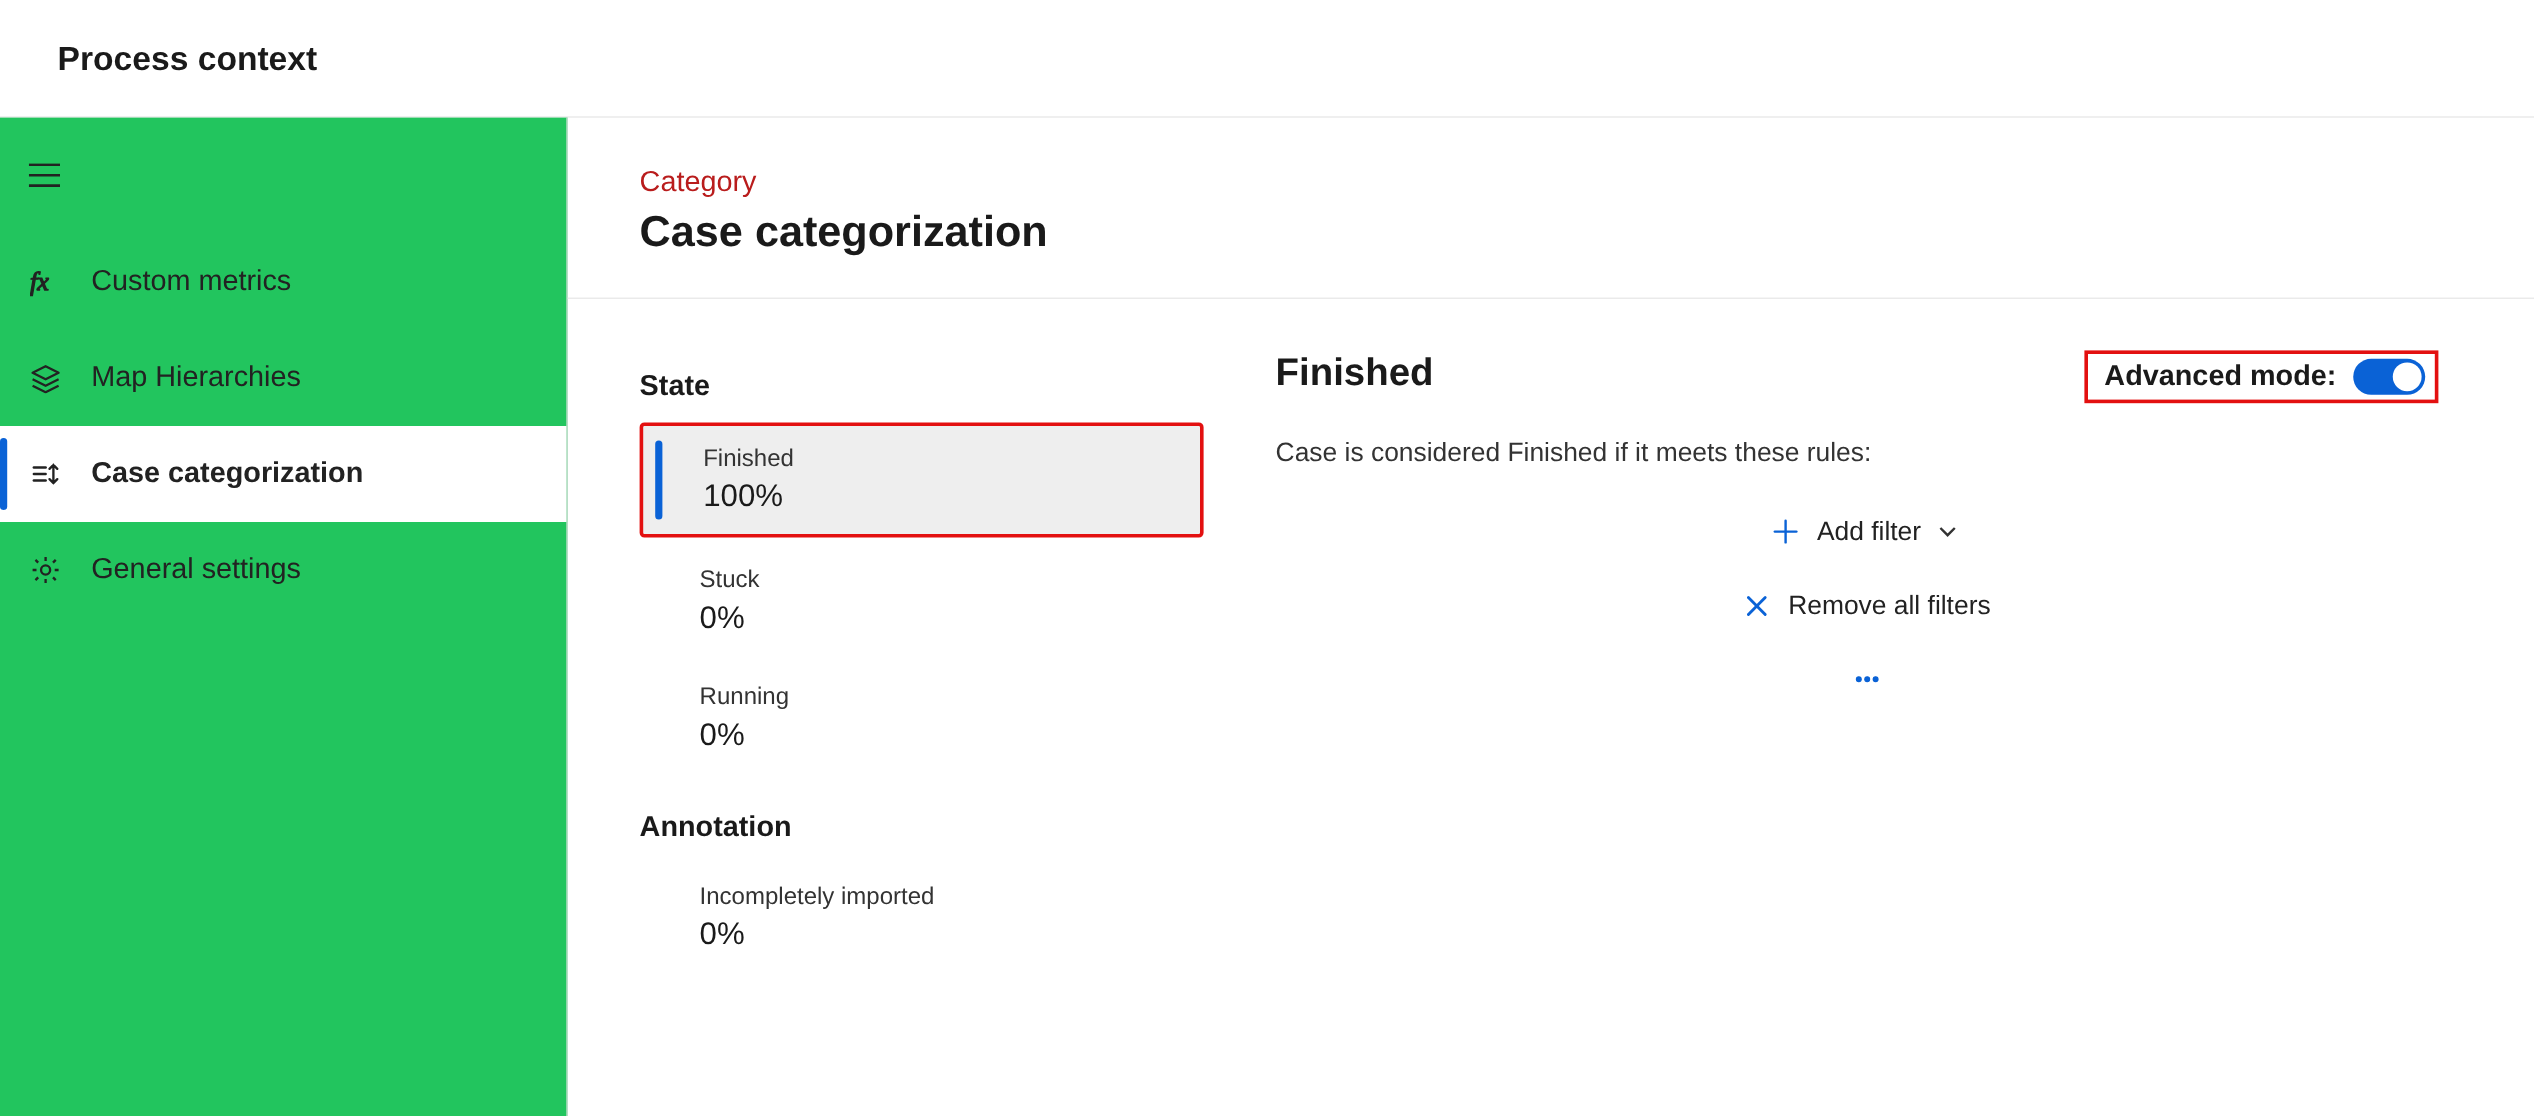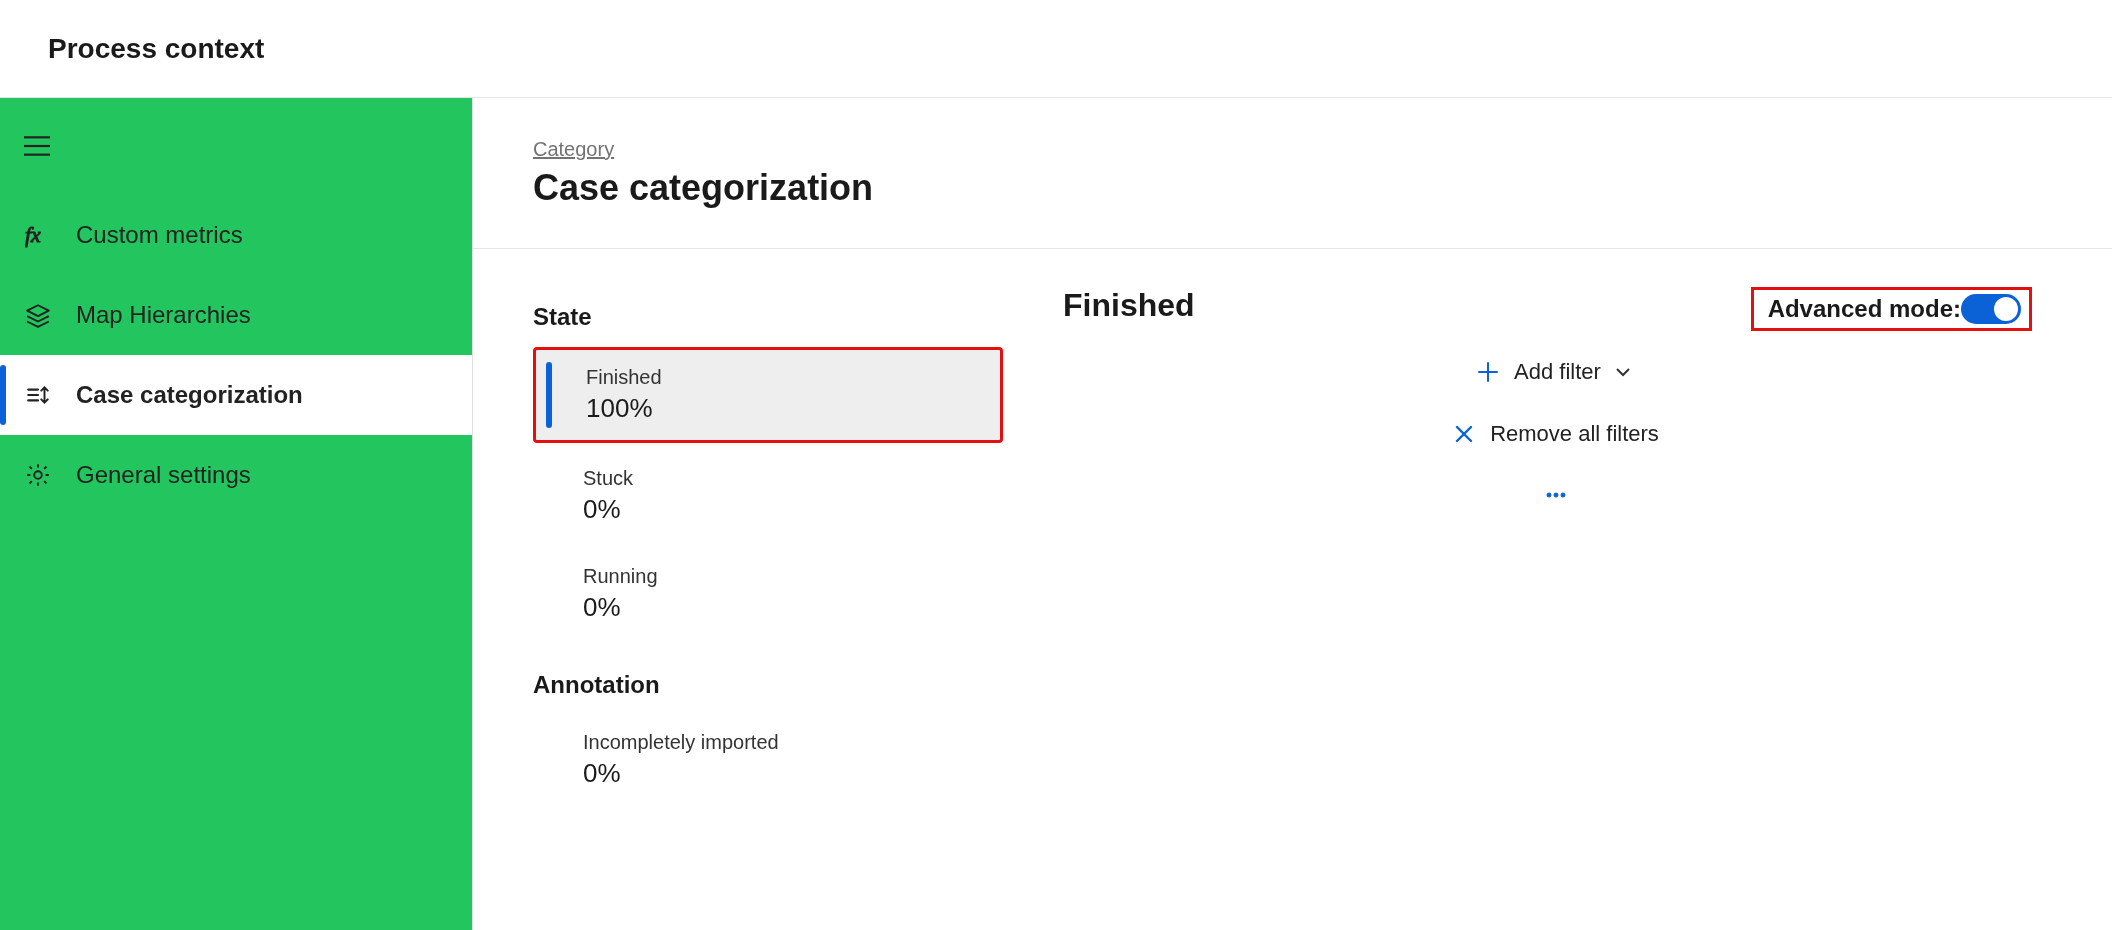--- a/index.html
+++ b/index.html
@@ -76,24 +76,23 @@
   }
   .sidebar-item .icon svg { width: 26px; height: 26px; stroke: #222; }
 
   
   .main {
     flex: 1;
     padding: 40px 80px 0 60px;
     position: relative;
   }
   .category-label {
-    font-size: 20px;
-    color: #737373;
+    font-size: 24px;
+    color: #b91c1c;
     margin-bottom: 6px;
-    text-decoration: underline;
   }
   .category-title {
     font-size: 36px;
     font-weight: 700;
     margin-bottom: 32px;
   }
   .divider {
     position: absolute;
     left: 0; right: 0;
     height: 1px;
@@ -163,20 +162,21 @@
     align-items: flex-start;
     margin-bottom: 28px;
   }
   .detail-title {
     font-size: 32px;
     font-weight: 700;
   }
   .adv-mode {
     display: flex;
     align-items: center;
+    gap: 14px;
     border: 3px solid #e31010;
     padding: 4px 8px 4px 14px;
     font-size: 24px;
     font-weight: 600;
   }
   .toggle {
     width: 60px;
     height: 30px;
     border-radius: 30px;
     background: #0a62d6;
@@ -350,20 +350,21 @@
         <div class="detail-header">
           <div class="detail-title">Finished</div>
           <div class="adv-mode">
             <span>Advanced mode:</span>
             <div class="toggle">
               <div class="knob"></div>
             </div>
           </div>
         </div>
 
+        <div class="detail-desc">Case is considered Finished if it meets these rules:</div>
 
         <div class="filter-toolbar">
           <div class="filter-btn">
             <svg class="act-icon blue" viewBox="0 0 24 24" stroke-width="2" stroke-linecap="round">
                 <line x1="12" y1="3" x2="12" y2="21" stroke="#0a62d6"></line>
                 <line x1="3" y1="12" x2="21" y2="12" stroke="#0a62d6"></line>
               </svg>
             <span>Add filter</span>
             <svg class="act-icon chevron" viewBox="0 0 24 24" fill="none" stroke="#333" stroke-width="2">
                 <polyline points="6,9 12,15 18,9"></polyline>

